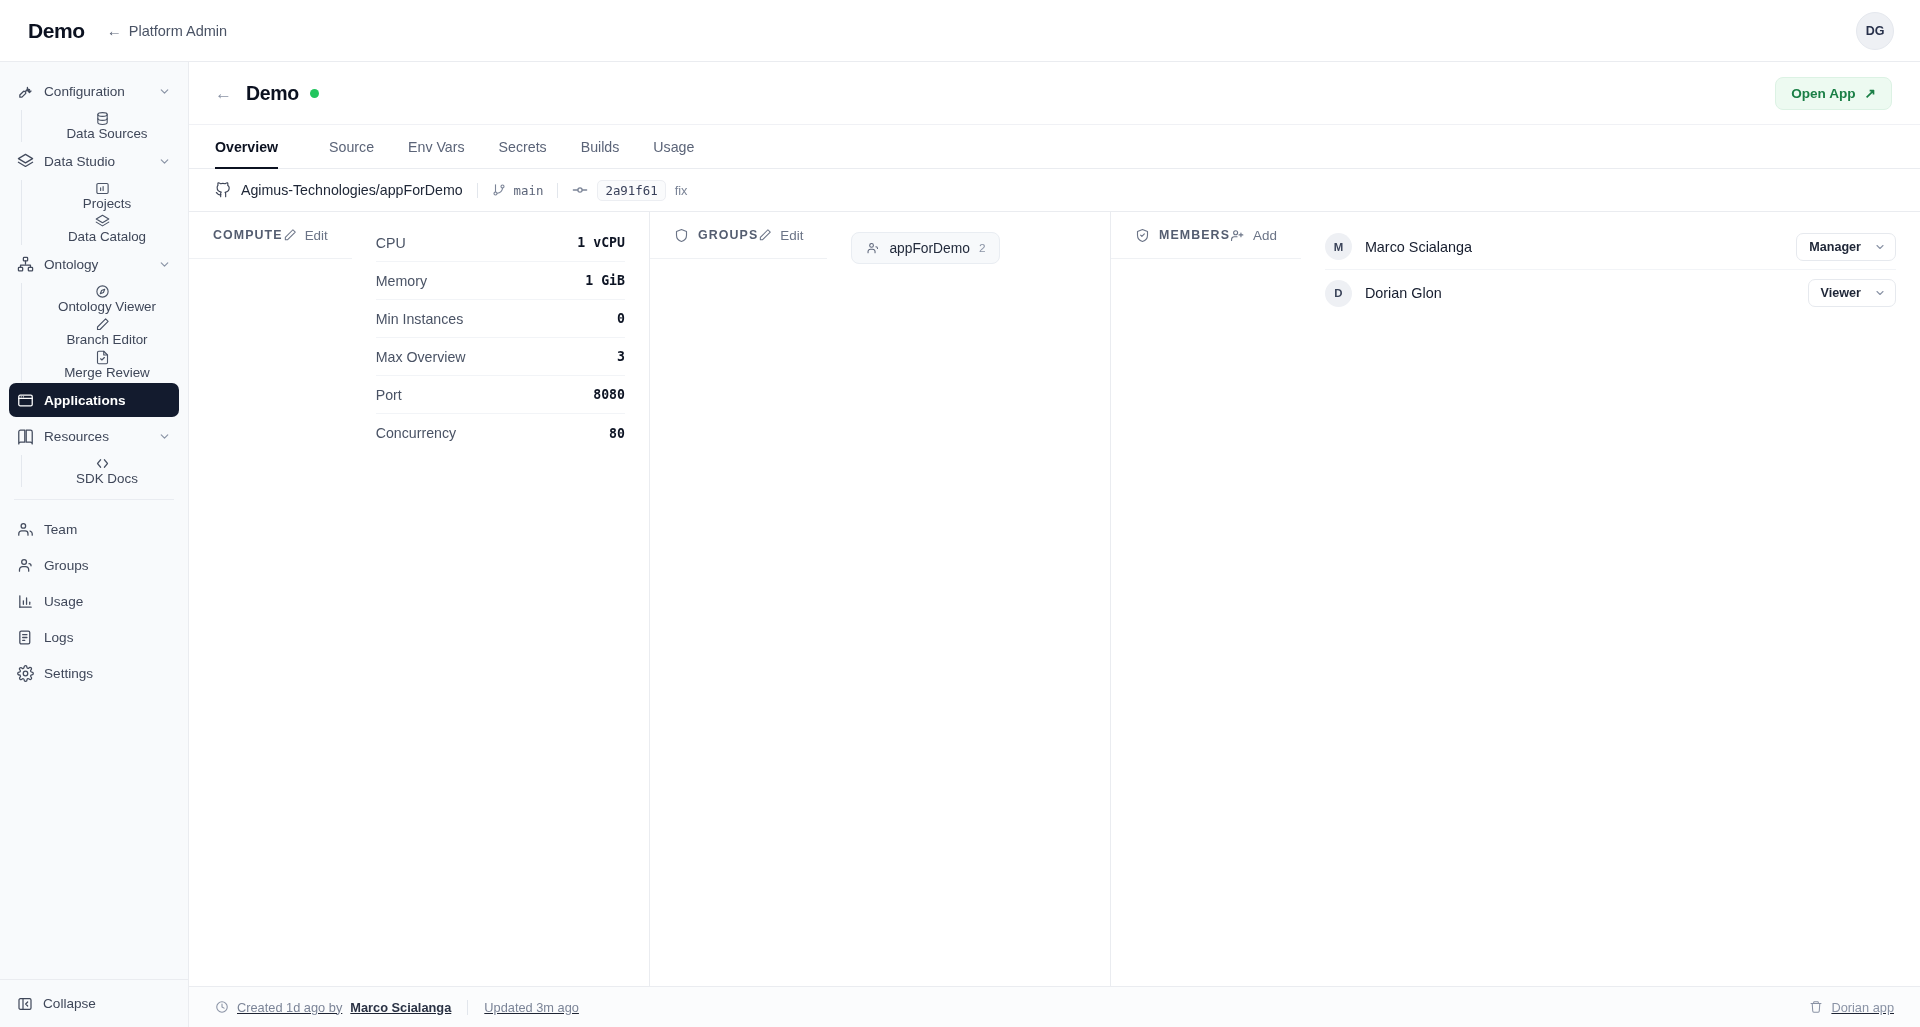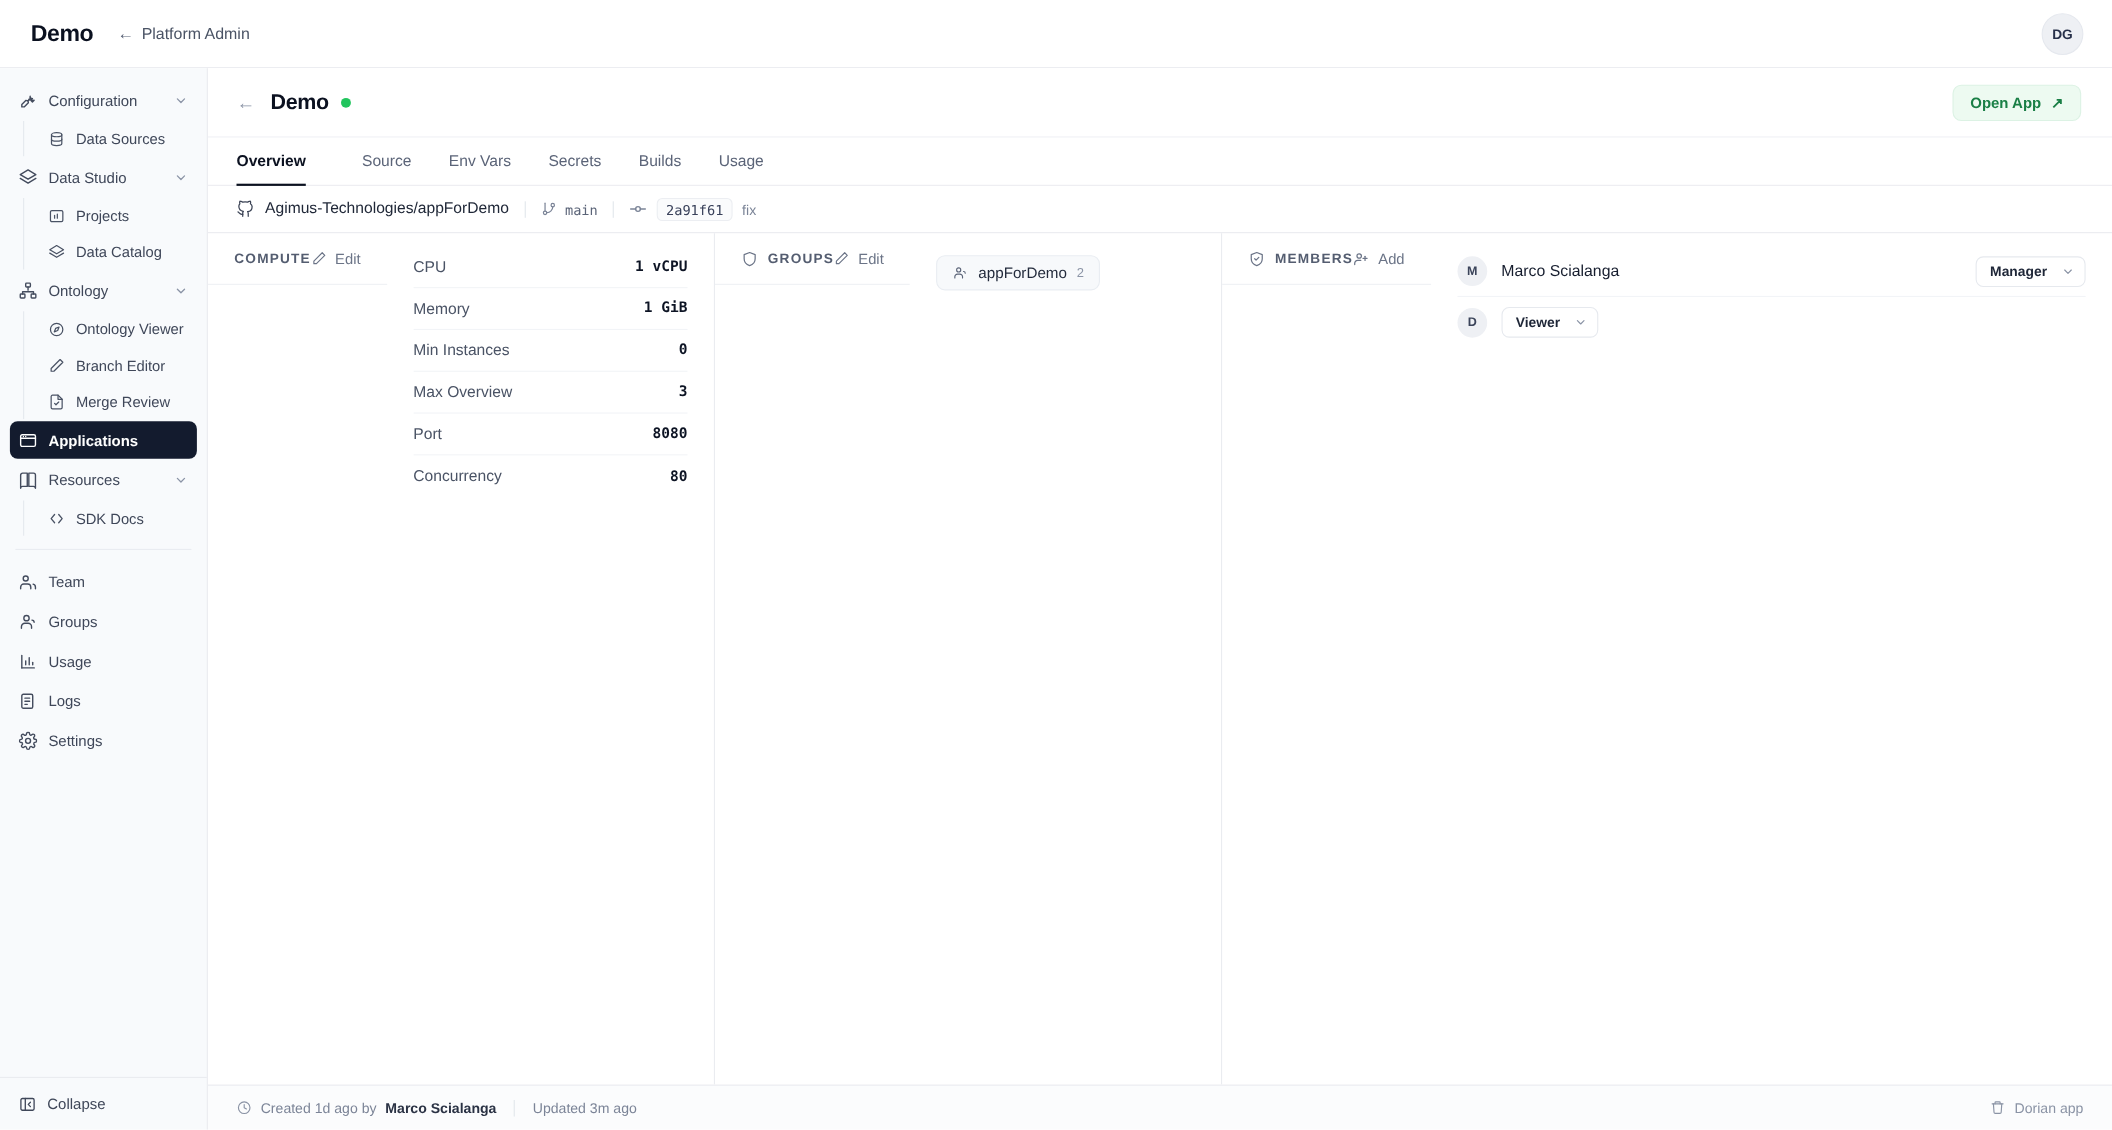--- a/index.html
+++ b/index.html
@@ -72,21 +72,21 @@
   }
   .nav-row.active .ico { color: #ffffff; }
   .sub-wrap {
     margin-left: 21px; padding-left: 13px;
     border-left: 1px solid #e4e8ee;
   }
   .sub-row {
     display: flex; align-items: center;
     height: 32px; margin: 1px 9px 1px 0;
     padding: 0 8px; border-radius: 7px;
-    font-size: 13.4px; color: #3f4759; cursor: pointer;
+    font-size: 13.4px; color: #3f4759; cursor: pointer; flex-direction: column;
   }
   .sub-row .ico {
     width: 16px; height: 16px; flex: 0 0 16px;
     margin-right: 10px; display: flex; align-items: center; justify-content: center;
     color: #4a5365;
   }
   .side-sep { height: 1px; background: #e9ecf1; margin: 12px 14px; }
   .side-foot {
     border-top: 1px solid #eaecf0;
     height: 48px; flex: 0 0 48px;
@@ -230,21 +230,21 @@
     background: #fff; cursor: pointer;
   }
   .role-select .chev { color: #8b94a6; display: flex; }
 
   
   .footer {
     height: 41px; flex: 0 0 41px;
     border-top: 1px solid #eaecf0;
     background: #fbfcfd;
     display: flex; align-items: center;
-    padding: 0 26px; gap: 16px;
+    padding: 0 26px; gap: 16px; text-decoration: underline;
   }
   .foot-created { display: flex; align-items: center; gap: 8px; font-size: 12.8px; color: #7b8497; }
   .foot-created .who { color: #2a3244; font-weight: 600; }
   .foot-updated { font-size: 12.8px; color: #7b8497; }
   .foot-spacer { flex: 1; }
   .delete-app {
     display: flex; align-items: center; gap: 8px;
     font-size: 12.8px; color: #8a93a5; cursor: pointer;
   }
   svg { display: block; }
@@ -660,20 +660,21 @@
                 <span>Manager</span>
                 <span class="chev">
                   <svg width="12" height="12" viewBox="0 0 24 24" fill="none" stroke="currentColor" stroke-width="2.2" stroke-linecap="round" stroke-linejoin="round">
                       <polyline points="6 9 12 15 18 9"></polyline>
                     </svg>
                 </span>
               </div>
             </div>
             <div class="member">
               <span class="m-av">D</span>
+              <span class="m-name">Dorian Glon</span>
               <div class="role-select">
                 <span>Viewer</span>
                 <span class="chev">
                   <svg width="12" height="12" viewBox="0 0 24 24" fill="none" stroke="currentColor" stroke-width="2.2" stroke-linecap="round" stroke-linejoin="round">
                       <polyline points="6 9 12 15 18 9"></polyline>
                     </svg>
                 </span>
               </div>
             </div>
           </div>

